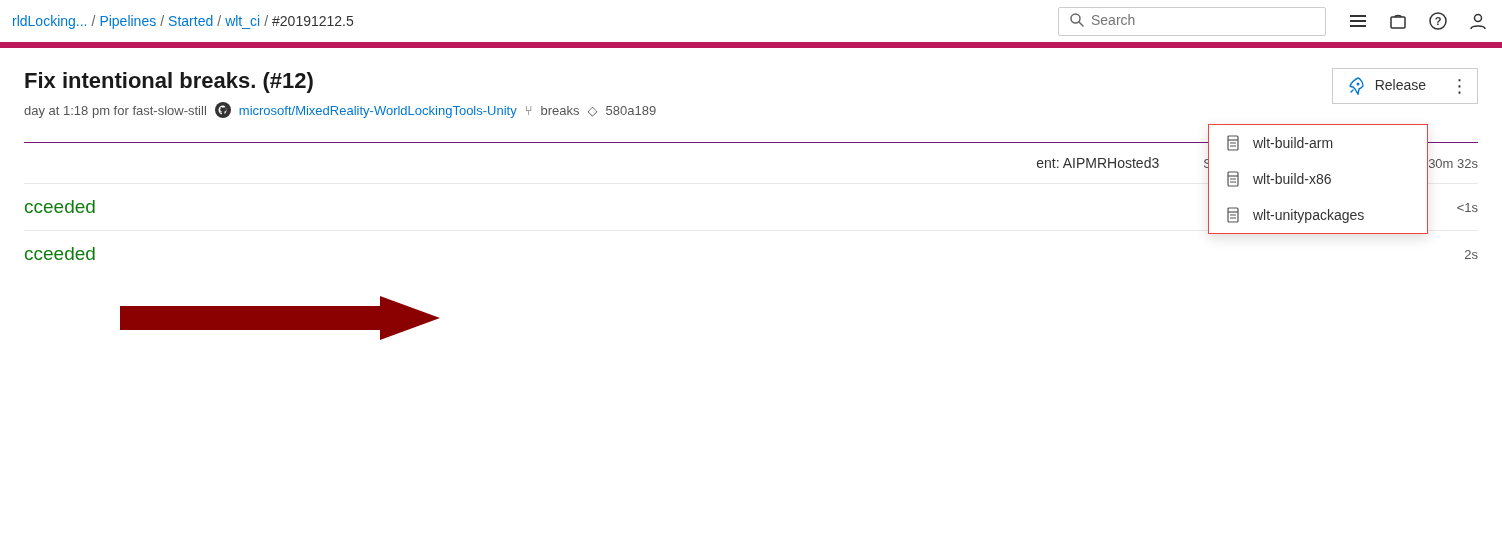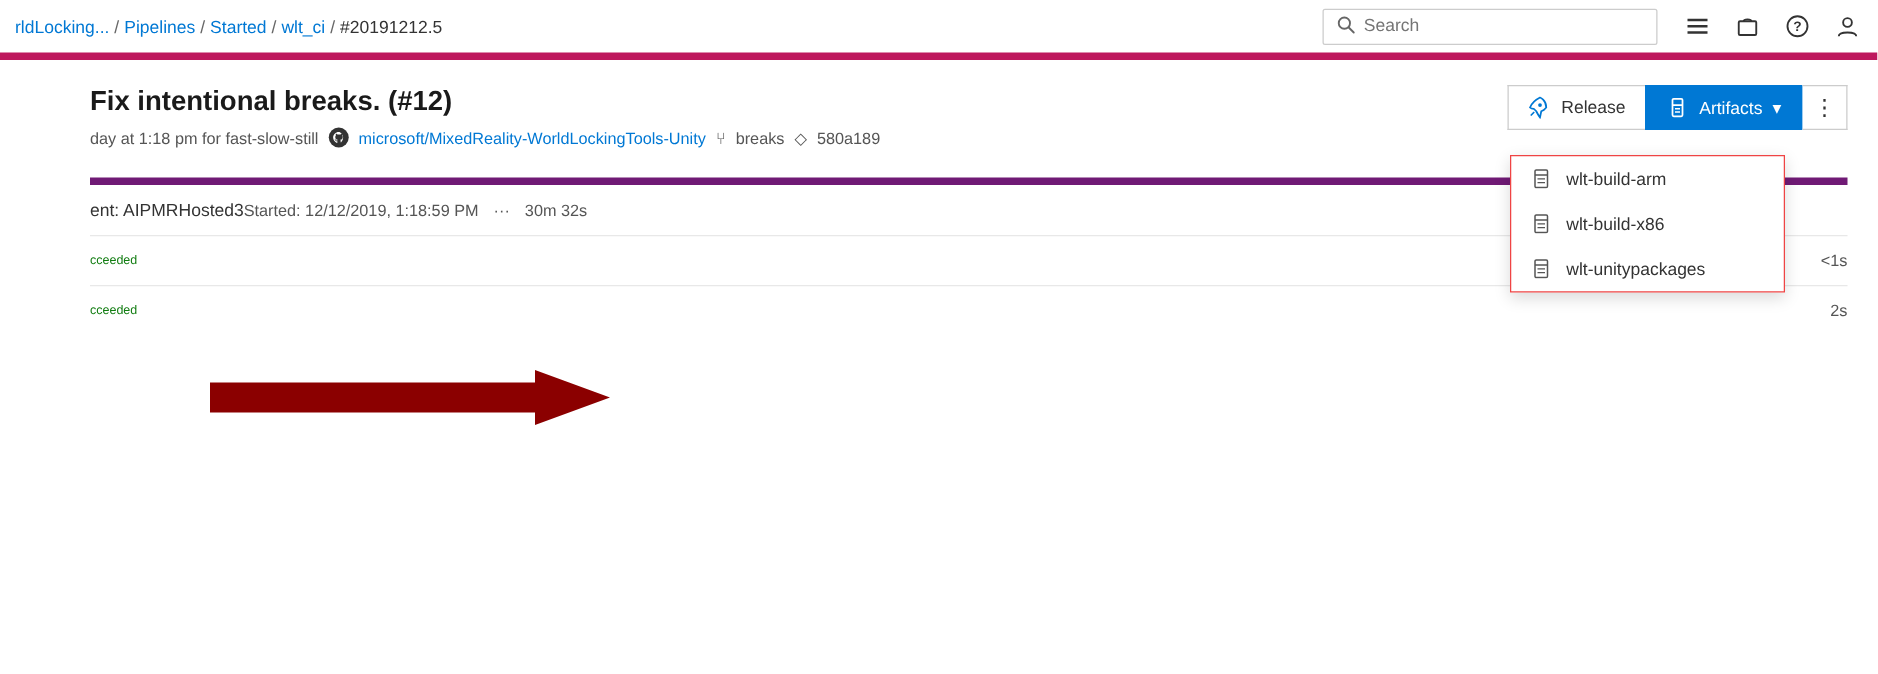--- a/index.html
+++ b/index.html
@@ -79,21 +79,20 @@
       justify-content: center;
       cursor: pointer;
       color: #333;
       font-size: 18px;
     }
 
     
     .main-content {
       padding: 20px 24px 0 24px;
       position: relative;
-      margin-left: 48px;
     }
 
     .page-title {
       font-size: 22px;
       font-weight: 600;
       color: #1a1a1a;
       margin-bottom: 8px;
     }
 
     .build-meta {
@@ -225,43 +224,44 @@
     .section-right {
       font-size: 13px;
       color: #555;
       display: flex;
       align-items: center;
       gap: 16px;
     }
 
     .status-succeeded {
       color: #107c10;
-      font-size: 10px;
+      font-size: 19px;
       text-align: right;
     }
 
     .time-label {
       color: #555;
       font-size: 13px;
     }
 
     
     .arrow-indicator {
       position: absolute;
       left: 120px;
       top: 240px;
     }
 
     
     .agent-row {
-      border-top: 6px solid #701a75;
+      border-top: 1px solid #701a75;
       padding: 12px 0;
       display: flex;
       align-items: center;
-      justify-content: flex-start;
+      justify-content: flex-end;
+      gap: 44px;
     }
     .agent-left {
       display: flex;
       align-items: center;
       gap: 8px;
     }
     .agent-right {
       display: flex;
       align-items: center;
       gap: 12px;
@@ -345,30 +345,20 @@
 
   <div class="action-bar">
     <button class="btn-release">
       <svg width="18" height="18" viewBox="0 0 18 18" fill="none">
         <path d="M9 1C9 1 14 3 14 9L12 11 10 12 9 17C9 17 7 14 6 12L4 10C2 10 1 9 1 9C1 9 3 4 9 1Z" stroke="#0078d4" stroke-width="1.4" fill="none"></path>
         <circle cx="9" cy="7" r="1.5" fill="#0078d4"></circle>
         <path d="M4 13L2 15" stroke="#0078d4" stroke-width="1.4" stroke-linecap="round"></path>
       </svg>
       <span>Release</span>
     </button>
-    <button class="btn-artifacts">
-      <svg width="18" height="18" viewBox="0 0 18 18" fill="none">
-        <rect x="5" y="2" width="8" height="14" rx="1" stroke="white" stroke-width="1.4"></rect>
-        <line x1="5" y1="7" x2="13" y2="7" stroke="white" stroke-width="1.4"></line>
-        <line x1="7" y1="10" x2="11" y2="10" stroke="white" stroke-width="1.2"></line>
-        <line x1="7" y1="12.5" x2="11" y2="12.5" stroke="white" stroke-width="1.2"></line>
-      </svg>
-      <span>Artifacts</span>
-      <span>▾</span>
-    </button>
     <button class="btn-more">
       <span>⋮</span>
     </button>
 
     <div class="artifacts-dropdown">
       <div class="dropdown-item">
         <span class="artifact-icon">
           <svg width="14" height="16" viewBox="0 0 14 16" fill="none">
             <rect x="2" y="1" width="10" height="14" rx="1" stroke="#555" stroke-width="1.2"></rect>
             <line x1="2" y1="5" x2="12" y2="5" stroke="#555" stroke-width="1.2"></line>

